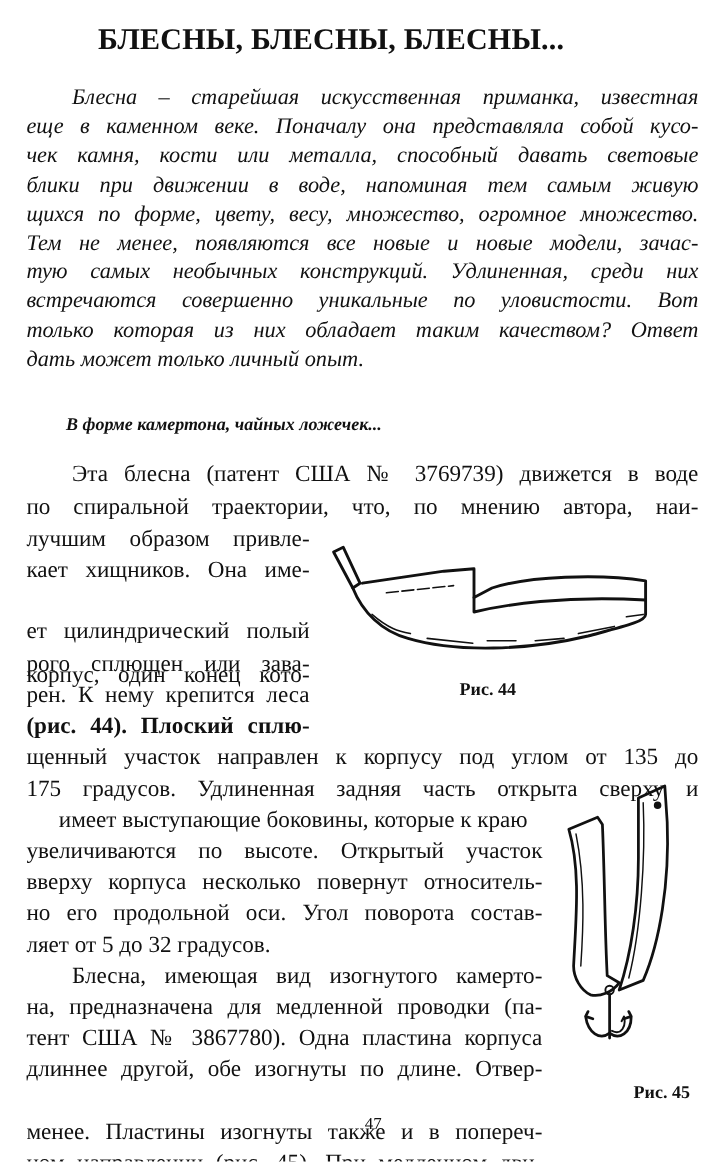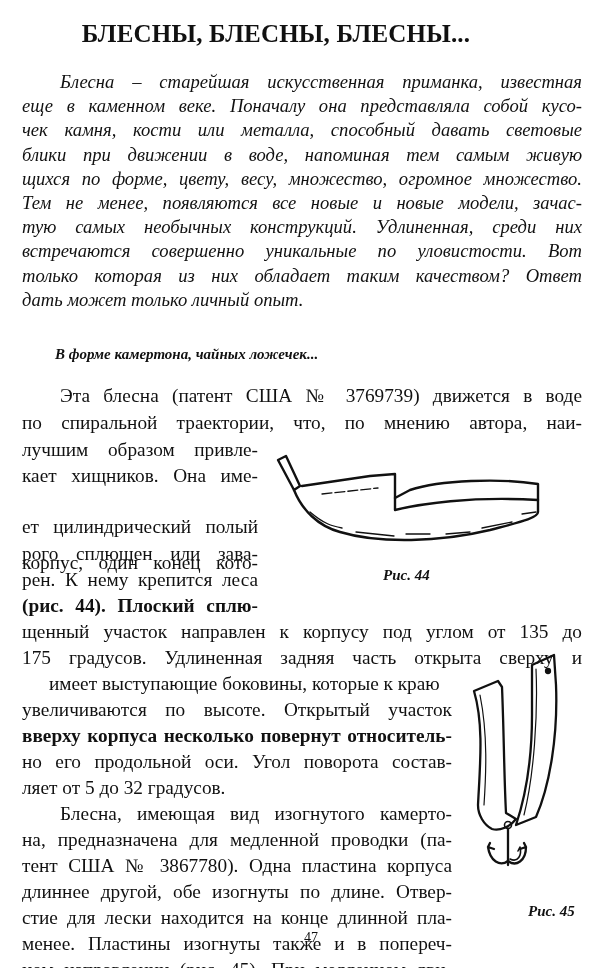--- a/index.html
+++ b/index.html
@@ -24,21 +24,21 @@
   .subhead {
     position: absolute; left: 55px; top: 346px;
     font-style: italic; font-weight: bold; font-size: 15px;
   }
   .body-line {
     position: absolute; left: 22px; font-size: 19.3px; line-height: 24px;
     white-space: nowrap; text-align: justify; text-align-last: justify;
   }
   .body-line.last { text-align-last: left; }
   .caption {
-    position: absolute; font-style: italic; font-weight: bold; font-size: 15px;
+    position: absolute; font-weight: bold; font-size: 15px;
   }
   .pagenum {
     position: absolute; left: 0; top: 930px; width: 592px; text-align: center;
     font-size: 14px; padding-left: 30px; box-sizing: border-box;
   }
   svg.fig { position: absolute; overflow: visible; }
 </style>
 </head>
 <body>
 
@@ -67,28 +67,27 @@
   <div class="body-line" style="top:464px; width:236px;">кает хищников. Она име-</div>
   <div class="body-line" style="top:490px; width:236px;margin-top:25px;">ет цилиндрический полый</div>
   <div class="body-line" style="top:516px; width:236px;margin-top:35px;">корпус, один конец кото-</div>
   <div class="body-line" style="top:542px; width:236px;">рого сплющен или зава-</div>
   <div class="body-line" style="top:568px; width:236px;">рен. К нему крепится леса</div>
   <div class="body-line" style="top:594px; width:236px;font-weight:bold;">(рис. 44). Плоский сплю-</div>
   <div class="body-line" style="top:620px; width:560px;">щенный участок направлен к корпусу под углом от 135 до</div>
   <div class="body-line" style="top:646px; width:560px;">175 градусов. Удлиненная задняя часть открыта сверху и</div>
   <div class="body-line last" style="top:672px; width:430px;margin-left:27px;">имеет выступающие боковины, которые к краю</div>
   <div class="body-line" style="top:698px; width:430px;">увеличиваются по высоте. Открытый участок</div>
-  <div class="body-line" style="top:724px; width:430px;font-weight:bold;">вверху корпуса несколько повернут относитель-</div>
+  <div class="body-line" style="top:724px; width:430px;">вверху корпуса несколько повернут относитель-</div>
   <div class="body-line" style="top:750px; width:430px;">но его продольной оси. Угол поворота состав-</div>
   <div class="body-line last" style="top:776px; width:430px;">ляет от 5 до 32 градусов.</div>
   <div class="body-line" style="top:802px; left:60px; width:392px;">Блесна, имеющая вид изогнутого камерто-</div>
   <div class="body-line" style="top:828px; width:430px;">на, предназначена для медленной проводки (па-</div>
   <div class="body-line" style="top:854px; width:430px;">тент США № 3867780). Одна пластина корпуса</div>
   <div class="body-line" style="top:880px; width:430px;">длиннее другой, обе изогнуты по длине. Отвер-</div>
-  <div class="body-line" style="top:906px; width:430px;">стие для лески находится на конце длинной пла-</div>
   <div class="body-line" style="top:932px; width:430px;">менее. Пластины изогнуты также и в попереч-</div>
   <div class="body-line" style="top:958px; width:430px;">ном направлении (рис. 45). При медленном дви-</div>
 
   <svg class="fig" style="left:270px; top:452px;" width="300" height="100" viewBox="0 0 300 100">
     <g fill="none" stroke="#111" stroke-width="2.4" stroke-linejoin="round" stroke-linecap="round">
 
       <path d="M8,8 L16,4 L30,34 L24,38 Z"></path>
 
       <path d="M24,38 C32,58 48,74 70,80 C110,92 170,90 220,78 C250,70 268,66 268,60 L268,32 C230,26 170,28 140,38 L125,46 L125,22 L100,24 L32,34"></path>
       <path d="M125,46 L125,58 C150,52 200,44 268,48"></path>

